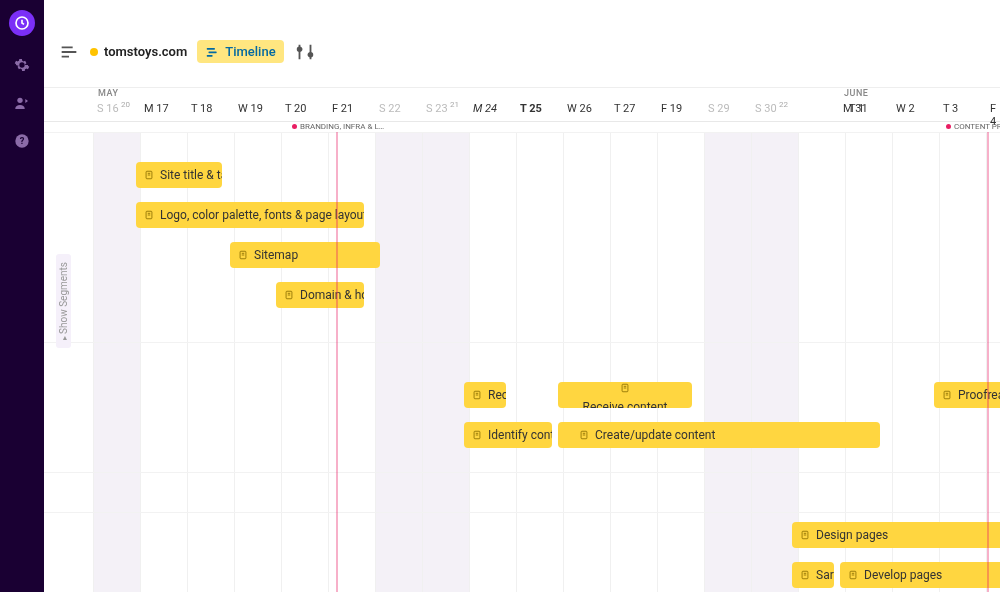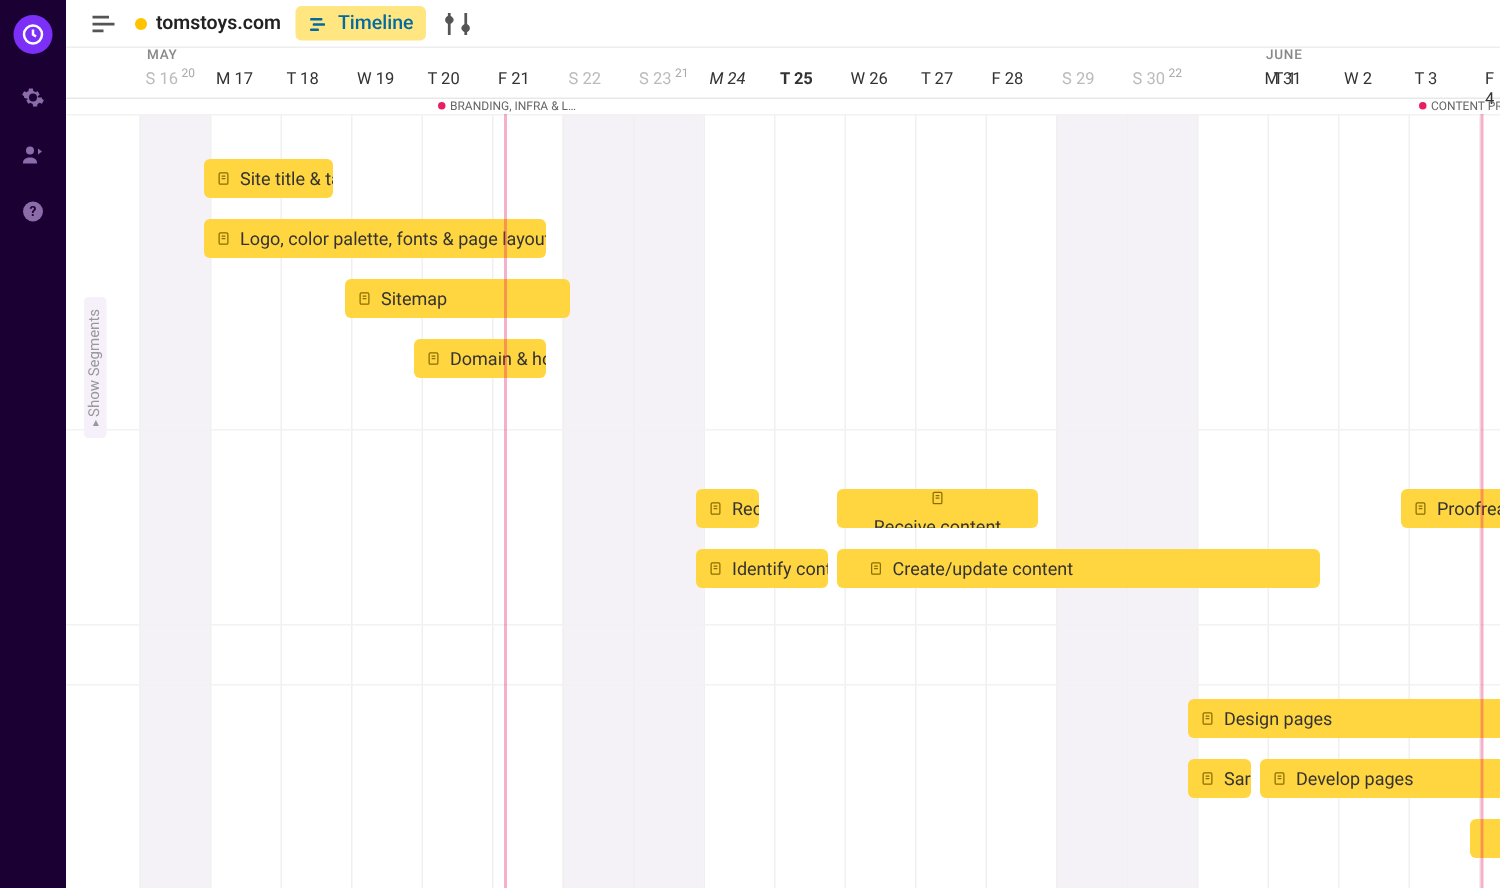--- a/index.html
+++ b/index.html
@@ -4,21 +4,21 @@
 <style>
 * { box-sizing: border-box; margin: 0; padding: 0; }
 body { font-family: -apple-system, BlinkMacSystemFont, "Segoe UI", Roboto, sans-serif; font-size: 13px; color: #111; overflow: hidden; }
 .app { display: flex; width: 1000px; height: 592px; background: #fff; }
 .sidebar { width: 44px; background: #1a0033; display: flex; flex-direction: column; align-items: center; padding-top: 10px; gap: 20px; }
 .sidebar .logo { width: 26px; height: 26px; border-radius: 50%; background: #7b2ff7; display: flex; align-items: center; justify-content: center; }
 .sidebar .logo svg { width: 16px; height: 16px; }
 .sidebar .nav-icon { width: 18px; height: 18px; color: #8b6ba8; display: flex; align-items: center; justify-content: center; cursor: pointer; }
 .sidebar .nav-icon svg { width: 16px; height: 16px; }
 .main { flex: 1; display: flex; flex-direction: column; position: relative; }
-.header { display: flex; align-items: center; gap: 10px; padding: 4px 14px; border-bottom: 1px solid #eee; }
+.header { display: flex; align-items: center; gap: 10px; padding: 24px 14px; border-bottom: 1px solid #eee; margin-top: 16px; }
 .hdr-btn { display: flex; align-items: center; gap: 6px; padding: 4px 8px; border-radius: 4px; cursor: pointer; font-size: 13px; }
 .hdr-icon-btn { width: 22px; height: 22px; display: flex; align-items: center; justify-content: center; cursor: pointer; color: #555; }
 .project-name { font-weight: 600; color: #222; display: flex; align-items: center; gap: 6px; }
 .dot { width: 8px; height: 8px; border-radius: 50%; background: #ffc300; }
 .timeline-btn { background: #ffe680; color: #0369a1; font-weight: 500; }
 .timeline-btn svg { width: 14px; height: 14px; }
 .filters-row { padding: 6px 14px; display: flex; }
 .filters-btn { display: flex; align-items: center; gap: 6px; padding: 4px 10px; border: 1px solid #ddd; border-radius: 4px; cursor: pointer; color: #555; font-size: 12px; }
 .filters-btn svg { width: 12px; height: 12px; }
 .timeline-wrap { flex: 1; position: relative; overflow: hidden; }
@@ -114,21 +114,21 @@
           <div class="day-label" style="left: 190px;">W 19</div>
           <div class="day-label" style="left: 237px;">T 20</div>
           <div class="day-label" style="left: 284px;">F 21</div>
           <div class="day-label wknd" style="left: 331px;">S 22</div>
           <div class="day-label wknd" style="left: 378px;">S 23</div>
           <div class="day-num" style="left: 406px;">21</div>
           <div class="day-label" style="left: 425px; font-style: italic;">M 24</div>
           <div class="day-label" style="left: 472px; font-weight: bold;">T 25</div>
           <div class="day-label" style="left: 519px;">W 26</div>
           <div class="day-label" style="left: 566px;">T 27</div>
-          <div class="day-label" style="left: 613px;">F 28</div>
+          <div class="day-label" style="left: 613px;">F 19</div>
           <div class="day-label wknd" style="left: 660px;">S 29</div>
           <div class="day-label wknd" style="left: 707px;">S 30</div>
           <div class="day-num" style="left: 735px;">22</div>
           <div class="day-label" style="left: 754px; margin-left: 41px;">M 31</div>
           <div class="day-label" style="left: 801px;">T 1</div>
           <div class="day-label" style="left: 848px;">W 2</div>
           <div class="day-label" style="left: 895px;">T 3</div>
           <div class="day-label" style="left: 942px;">F 4</div>
         </div>
       <div class="milestone-row" id="milestone-row">

